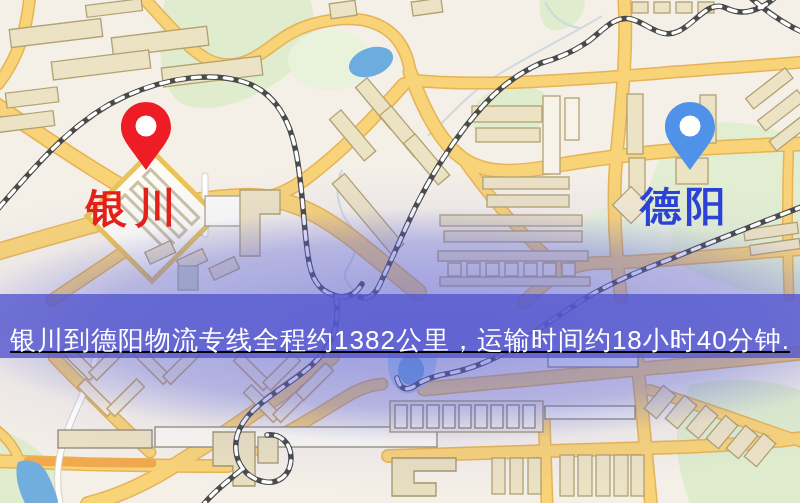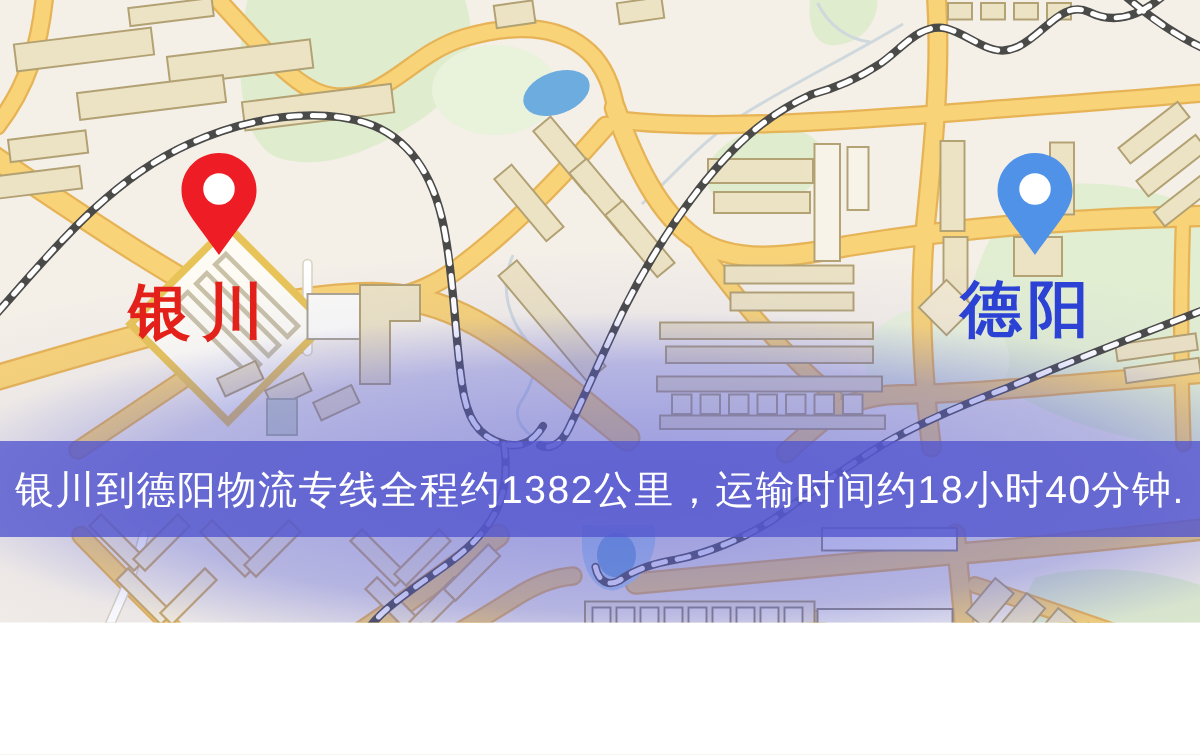--- a/index.html
+++ b/index.html
@@ -1,24 +1,24 @@
 <!DOCTYPE html>
 <html><head>
 <meta charset="utf-8">
 <style>
   html,body{margin:0;padding:0;background:#fff;}
-  #stage{position:relative;width:800px;height:415px;overflow:hidden;
+  #stage{position:relative;width:800px;height:503px;overflow:hidden;
          font-family:"Liberation Sans",sans-serif;}
   #map-svg{position:absolute;left:0;top:0;display:block;}
   #glow{position:absolute;left:0;top:0;width:800px;height:503px;pointer-events:none;
         background:
           radial-gradient(620px 150px at 430px 325px, rgba(90,96,218,.52) 0%, rgba(90,96,218,.34) 55%, rgba(90,96,218,0) 78%),
           radial-gradient(760px 200px at 430px 330px, rgba(90,96,218,.20) 0%, rgba(90,96,218,0) 82%);}
   #banner{position:absolute;left:0;top:294px;width:800px;height:64px;
-          background:rgba(84,86,206,.80);display:flex;align-items:center;justify-content:center;}
+          background:rgba(84,86,206,.80);display:flex;align-items:flex-end;justify-content:center;text-decoration:underline;}
   #banner span{color:#fff;font-size:26px;letter-spacing:1px;white-space:nowrap;}
   .pin{position:absolute;width:54px;height:70px;}
   #pin-origin{left:119px;top:101px;}
   #pin-dest{left:663px;top:101px;}
   .city-label{position:absolute;font-weight:bold;white-space:nowrap;}
   #label-origin{left:86px;top:181px;font-size:41px;letter-spacing:8px;color:#e3211a;}
   #label-dest{left:640px;top:179px;font-size:41px;letter-spacing:4px;color:#2b42d4;}
 </style>
 </head>
 <body>

